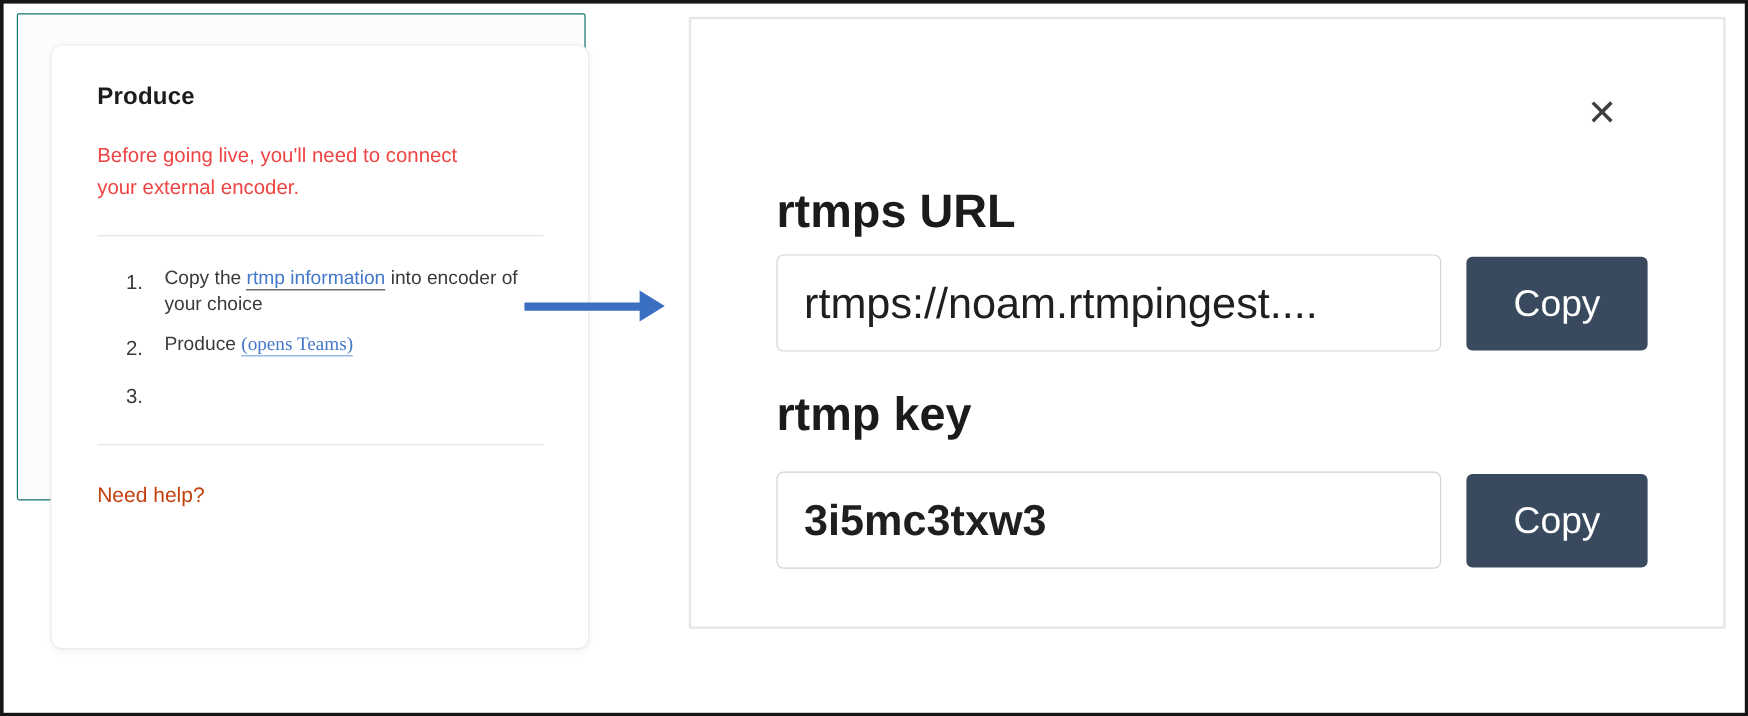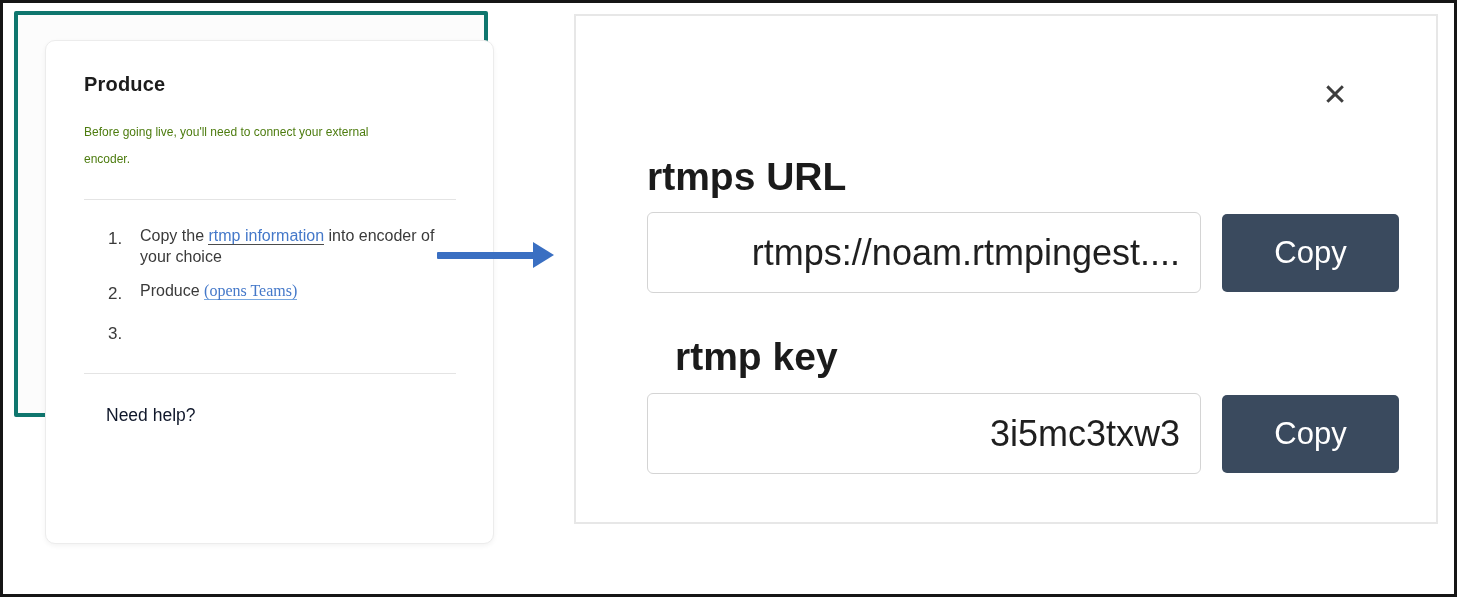--- a/index.html
+++ b/index.html
@@ -9,55 +9,55 @@
     -webkit-font-smoothing: antialiased;
   }
   .frame {
     position: absolute; left: 0; top: 0; width: 1451px; height: 591px;
     border: 3px solid #161616; background: #ffffff; overflow: hidden;
   }
 
   
   .left-panel {
     position: absolute; left: 11px; top: 8px; width: 474px; height: 406px;
-    background: #fcfcfc; border: 4px solid #0f766e; border-radius: 2px;
+    background: #fcfcfc; border: 1px solid #0f766e; border-radius: 2px;
     box-sizing: border-box;
   }
   .produce-card {
     position: absolute; left: 27px; top: 25px; width: 449px; height: 504px;
     background: #ffffff; border: 1px solid #ececec; border-radius: 10px;
     box-shadow: 0 2px 5px rgba(0,0,0,0.05);
     box-sizing: border-box; padding: 32px 30px 0 38px;
   }
   .card-title {
     font-size: 20px; font-weight: bold; color: #1c1c1c; letter-spacing: 0.2px;
   }
   .card-intro {
     margin-top: 23px; width: 312px;
-    font-size: 12px; line-height: 27px; color: #4d7c0f;
+    font-size: 17px; line-height: 27px; color: #ef4444;
   }
   .divider {
     margin-top: 26px; height: 1px; background: #e4e4e4; width: 372px;
   }
   .steps { margin-top: 25px; }
   .step { display: flex; margin-bottom: 13px; }
   .step-number {
     width: 32px; flex: 0 0 32px; text-align: left; padding-left: 24px;
     font-size: 17px; line-height: 27px; color: #3a3a3a; box-sizing: content-box;
   }
   .step-text {
     width: 302px; font-size: 16px; line-height: 21px; color: #3a3a3a;
   }
   .inline-link {
     color: #4478c9; text-decoration: none; cursor: pointer;
     border-bottom: 1px solid #4b4b4b; padding-bottom: 0px;
   }
   .inline-link.blue-underline { border-bottom-color: #7aa9e0; font-family: Liberation Serif, serif; }
   .help-link {
-    margin-top: 31px; font-size: 17.5px; color: #0f172a; cursor: pointer; display: inline-block; margin-left: 22px;
+    margin-top: 31px; font-size: 17.5px; color: #c2410c; cursor: pointer; display: inline-block;
   }
 
   
   .arrow { position: absolute; left: 434px; top: 236px; width: 120px; height: 32px; z-index: 6; }
   .arrow-line {
     position: absolute; left: 0; top: 13px; width: 97px; height: 7px;
     background: #3a6fc2; border-radius: 1px;
   }
   .arrow-head {
     position: absolute; left: 96px; top: 3px; width: 0; height: 0;
@@ -73,32 +73,32 @@
   .close-button {
     position: absolute; top: 58px; right: 80px; width: 42px; height: 42px;
     display: flex; align-items: center; justify-content: center;
     font-size: 30px; color: #3d3d3d; cursor: pointer; background: transparent; border: none;
     font-family: "DejaVu Sans", sans-serif; line-height: 1;
   }
   .field-label {
     position: absolute; left: 71px; font-size: 39px; font-weight: bold; color: #1b1b1b;
   }
   .label-url { top: 139px; }
-  .label-key { top: 319px; margin-left: 28px; }
+  .label-key { top: 308px; }
   .field-input {
     position: absolute; left: 71px; width: 554px; height: 81px;
     border: 1px solid #d4d4d4; border-radius: 6px; box-sizing: border-box;
     font-size: 36px; color: #1f1f1f; padding: 0 20px 0 22px;
     font-family: "Liberation Sans", "DejaVu Sans", sans-serif;
-    background: #fff; outline: none; text-align: right;
+    background: #fff; outline: none;
   }
   .input-url { top: 196px; }
-  .input-key { top: 377px; }
+  .input-key { top: 377px; font-weight: bold; }
   .copy-button {
-    position: absolute; left: 646px; width: 177px; height: 78px;
+    position: absolute; left: 646px; width: 151px; height: 78px;
     background: #3a4a5e; color: #ffffff; border: none; border-radius: 5px;
     font-size: 31px; cursor: pointer; display: flex; align-items: center; justify-content: center;
     font-family: "Liberation Sans", "DejaVu Sans", sans-serif;
   }
   .copy-url { top: 198px; }
   .copy-key { top: 379px; }
 </style>
 </head>
 <body>
 

